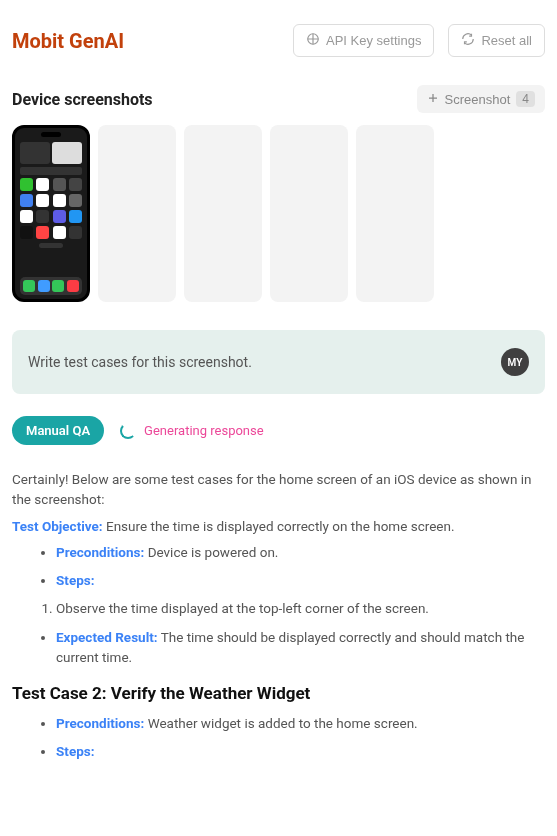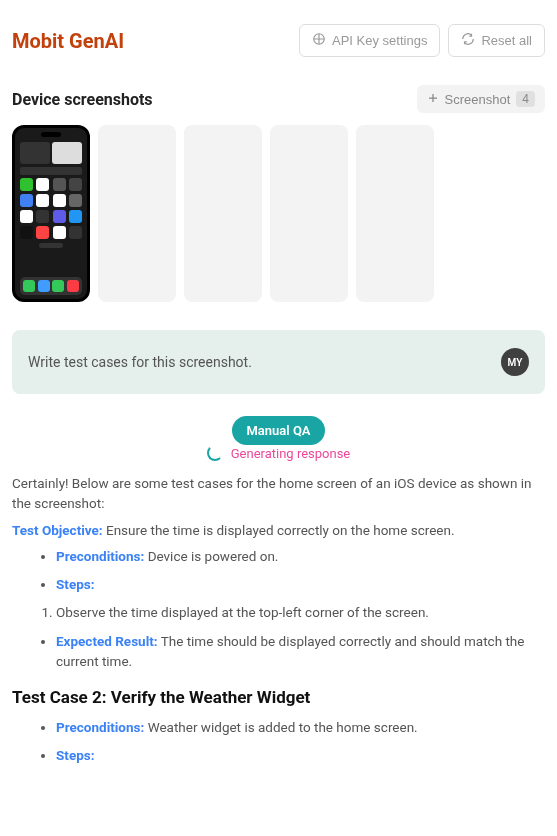--- a/index.html
+++ b/index.html
@@ -16,21 +16,21 @@
       align-items: center;
       margin-bottom: 28px;
     }
     .title {
       font-size: 20px;
       font-weight: 700;
       color: #c2410c;
     }
     .header-actions {
       display: flex;
-      gap: 8px;
+      gap: 14px;
     }
     .btn-outline {
       display: flex;
       align-items: center;
       gap: 6px;
       padding: 7px 12px;
       border: 1px solid #ddd;
       border-radius: 6px;
       background: #fff;
       color: #999;
@@ -145,23 +145,22 @@
       color: #fff;
       display: flex;
       align-items: center;
       justify-content: center;
       font-size: 10px;
       font-weight: 600;
     }
     .status-row {
       display: flex;
       align-items: center;
-      gap: 0;
-      margin-bottom: 12px;
-      flex-direction: column;
+      gap: 16px;
+      margin-bottom: 24px;
     }
     .badge {
       background: #1aa5a5;
       color: #fff;
       padding: 7px 14px;
       border-radius: 18px;
       font-size: 13px;
       font-weight: 600;
     }
     .generating {

